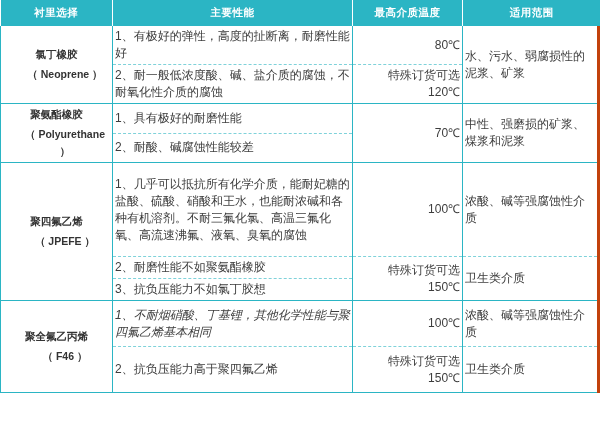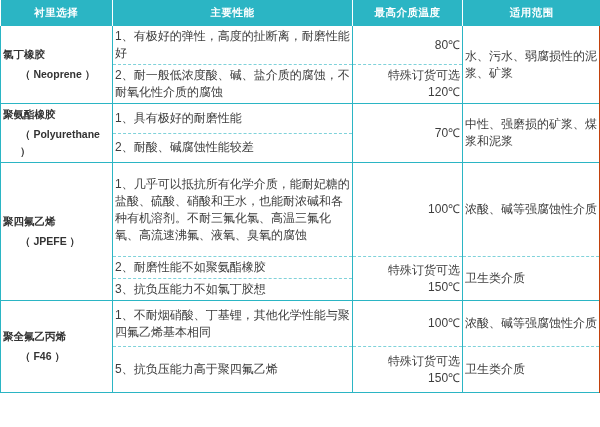--- a/index.html
+++ b/index.html
@@ -52,20 +52,21 @@
   .col-d { width: 138px; }
 
   
   .cell {
     font-size: 12px;
     line-height: 17px;
     color: #3a3a3a;
     border-bottom: 1px solid #2bb5c4;
   }
   .cell-name {
+    text-align: center;
     font-weight: bold;
     color: #333333;
     font-size: 10.5px;
     border-right: 1px solid #2bb5c4;
     padding: 4px 4px;
   }
   .cell-name .sub {
     display: block;
     font-weight: bold;
     margin-top: 3px;
@@ -91,21 +92,21 @@
   }
   
   .dotted-bottom {
     border-bottom: 1px dashed #7fd2da;
   }
   .solid-bottom {
     border-bottom: 1px solid #2bb5c4;
   }
 
   .outer-left { border-left: 1px solid #2bb5c4; }
-  .outer-right { border-right: 3px solid #c2410c; }
+  .outer-right { border-right: 7px solid #c2410c; }
 </style>
 </head>
 <body>
 
 <div class="sheet">
 
   <table class="spec">
     <colgroup>
       <col class="col-a">
         <col class="col-b">
@@ -180,29 +181,29 @@
       </tr>
       <tr>
         <td class="cell cell-perf solid-bottom">3、抗负压能力不如氯丁胶想</td>
       </tr>
 
       <tr>
         <td class="cell cell-name outer-left solid-bottom" rowspan="2">
           <span>聚全氟乙丙烯</span>
           <span class="sub">（ F46 ）</span>
         </td>
-        <td class="cell cell-perf dotted-bottom" style="height:46px;">1、不耐烟硝酸、丁基锂，其他化学性能与聚四氟乙烯基本相同</td>
+        <td class="cell cell-perf dotted-bottom" style="height:46px;font-style:italic;">1、不耐烟硝酸、丁基锂，其他化学性能与聚四氟乙烯基本相同</td>
         <td class="cell cell-temp dotted-bottom">
           <span>100℃</span>
           <span class="line2"></span>
         </td>
         <td class="cell cell-scope outer-right dotted-bottom">浓酸、碱等强腐蚀性介质</td>
       </tr>
       <tr>
-        <td class="cell cell-perf solid-bottom" style="height:46px;">5、抗负压能力高于聚四氟乙烯</td>
+        <td class="cell cell-perf solid-bottom" style="height:46px;">2、抗负压能力高于聚四氟乙烯</td>
         <td class="cell cell-temp solid-bottom">
           <span>特殊订货可选</span>
           <span class="line2">150℃</span>
         </td>
         <td class="cell cell-scope outer-right solid-bottom">卫生类介质</td>
       </tr>
 
     </tbody>
   </table>
 

